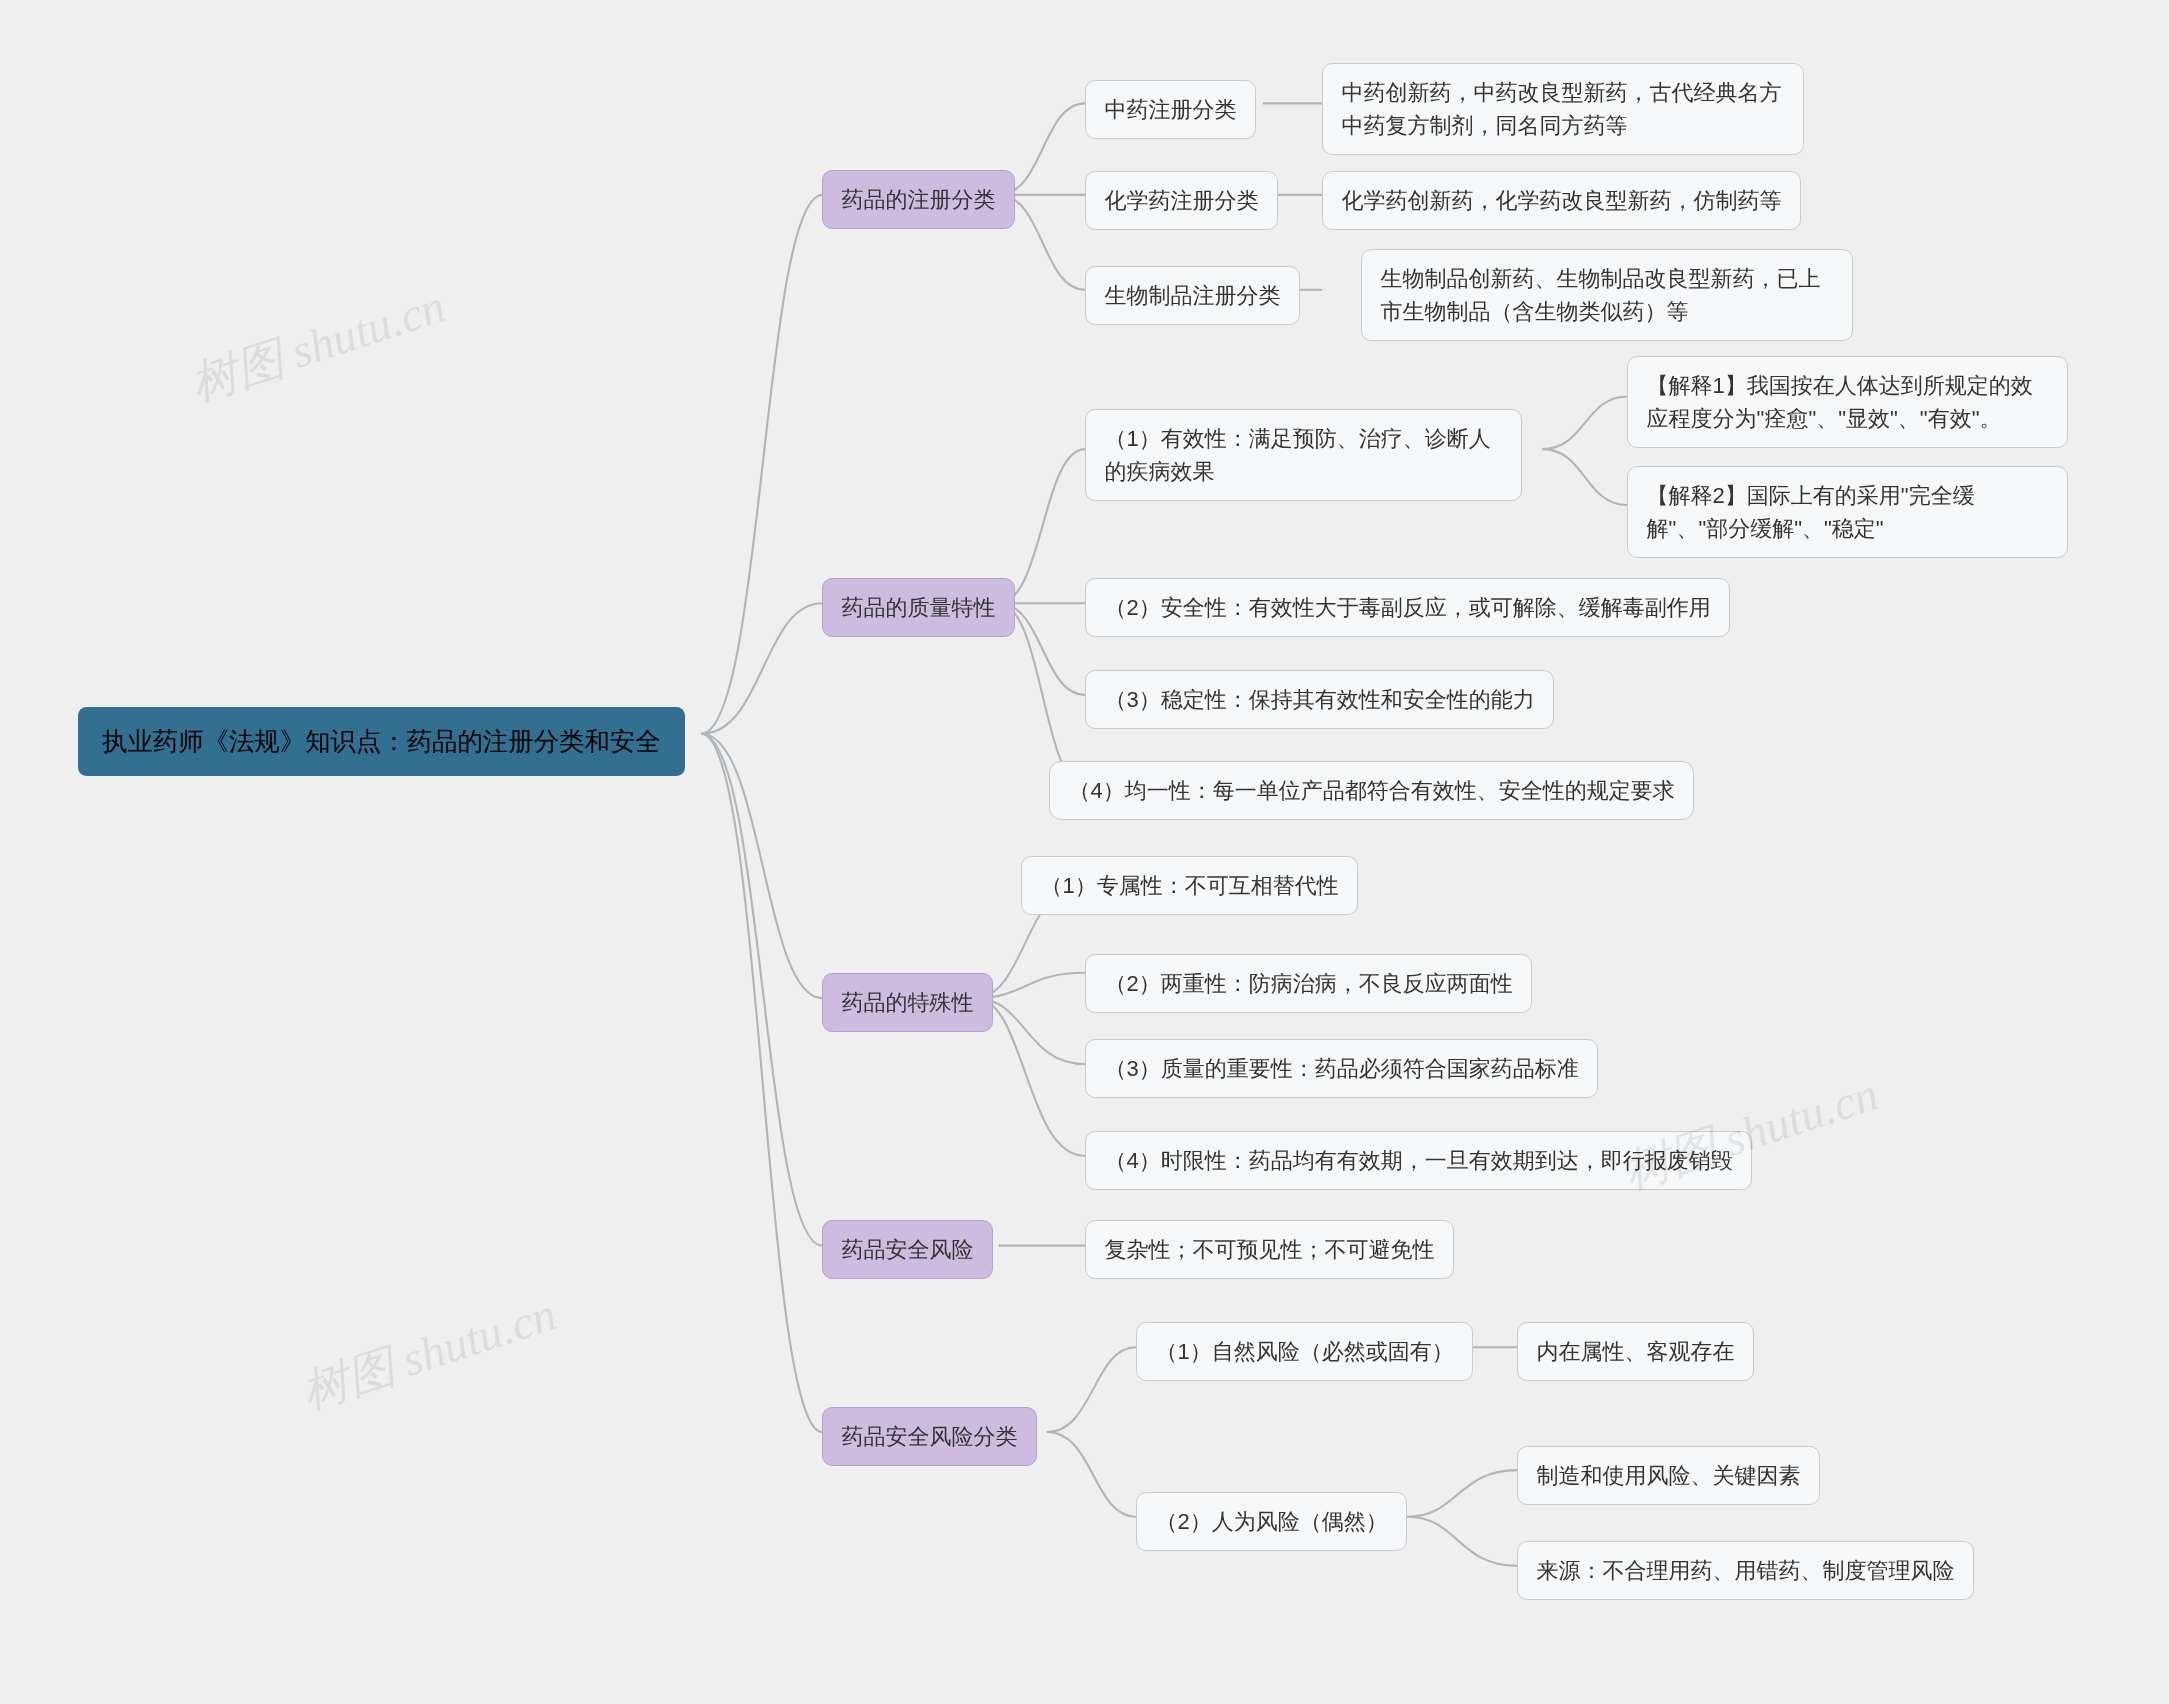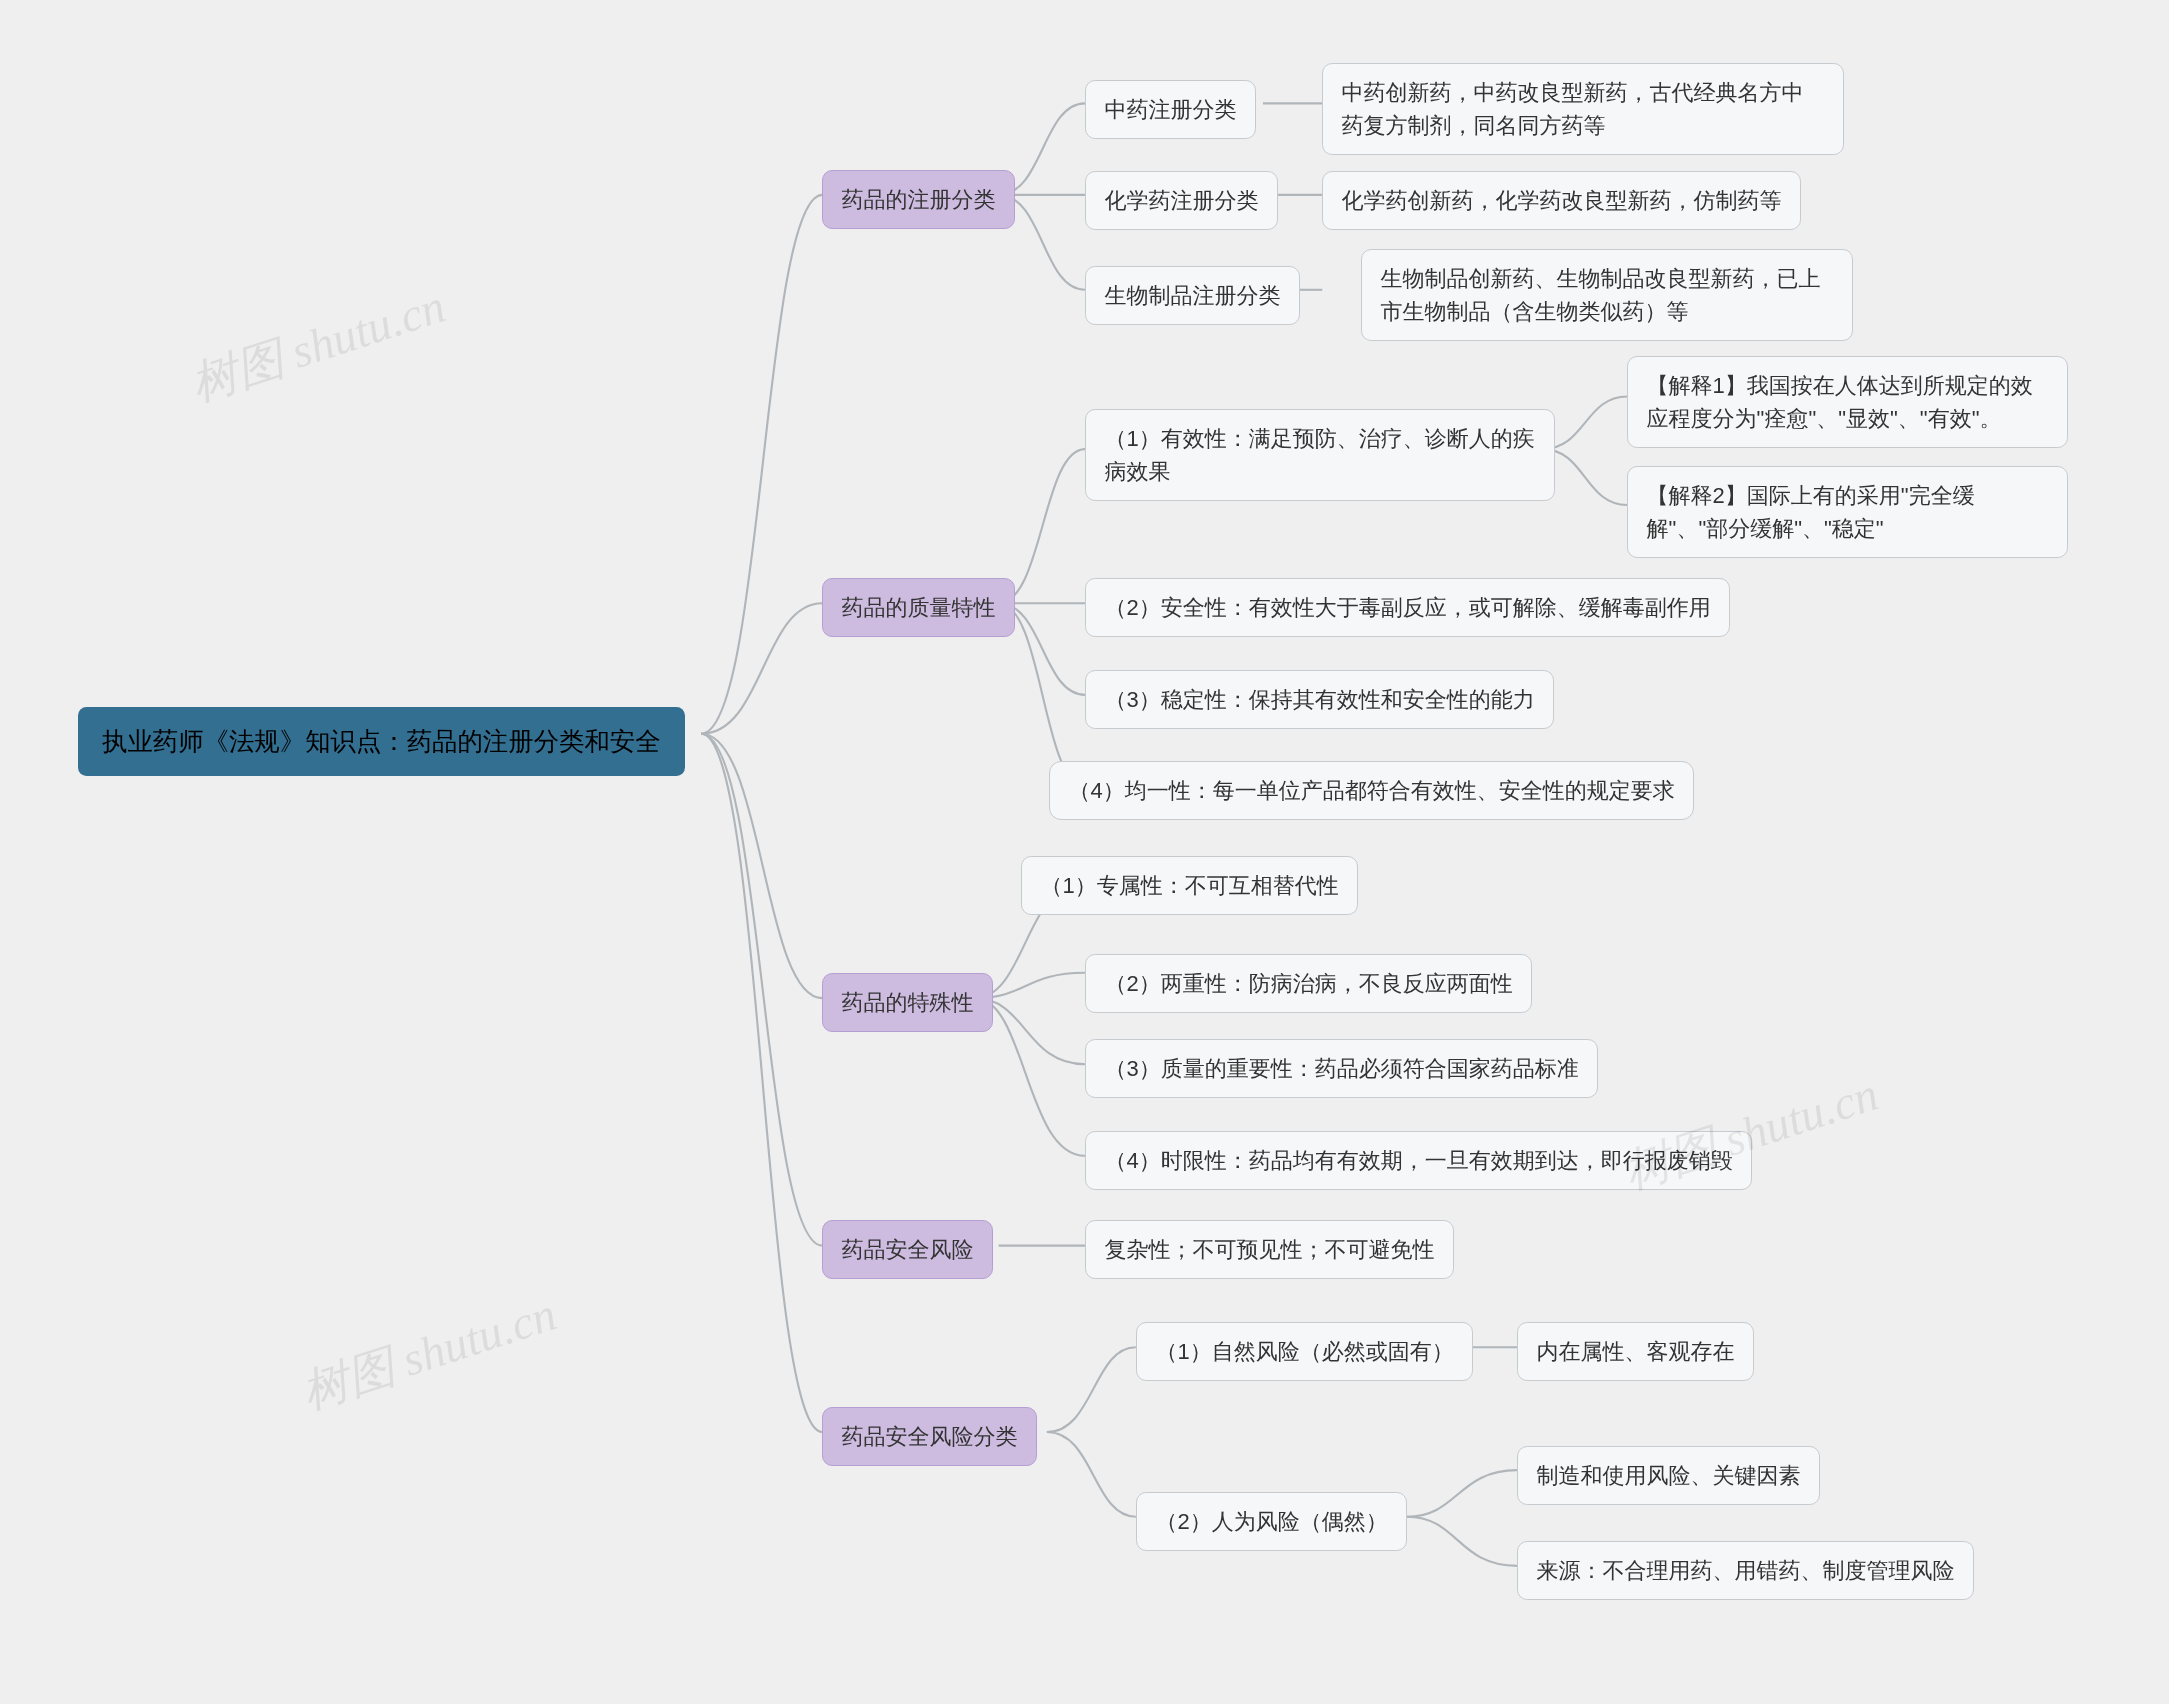--- a/index.html
+++ b/index.html
@@ -93,28 +93,28 @@
     <path d="M 1720 1590 L 1790 1590"></path>
     <path d="M 1660 1790 C 1720 1790, 1720 1735, 1790 1735"></path>
     <path d="M 1660 1790 C 1720 1790, 1720 1848, 1790 1848"></path>
   </g>
 </svg>
 
 <div class="node root" style="left:78px; top:707px;">执业药师《法规》知识点：药品的注册分类和安全</div>
 
 <div class="node cat" style="left:822px; top:170px;">药品的注册分类</div>
 <div class="node leaf" style="left:1085px; top:80px;">中药注册分类</div>
-<div class="node leaf" style="left:1322px; top:63px; width:522px;">中药创新药，中药改良型新药，古代经典名方中药复方制剂，同名同方药等</div>
+<div class="node leaf" style="left:1322px; top:63px; width:482px;">中药创新药，中药改良型新药，古代经典名方中药复方制剂，同名同方药等</div>
 <div class="node leaf" style="left:1085px; top:171px;">化学药注册分类</div>
 <div class="node leaf" style="left:1322px; top:171px;">化学药创新药，化学药改良型新药，仿制药等</div>
 <div class="node leaf" style="left:1085px; top:266px;">生物制品注册分类</div>
 <div class="node leaf" style="left:1322px; top:249px; width:492px;margin-left:39px;">生物制品创新药、生物制品改良型新药，已上市生物制品（含生物类似药）等</div>
 
 <div class="node cat" style="left:822px; top:578px;">药品的质量特性</div>
-<div class="node leaf" style="left:1085px; top:409px; width:470px;">（1）有效性：满足预防、治疗、诊断人的疾病效果</div>
+<div class="node leaf" style="left:1085px; top:409px; width:437px;">（1）有效性：满足预防、治疗、诊断人的疾病效果</div>
 <div class="node leaf" style="left:1627px; top:356px; width:441px;">【解释1】我国按在人体达到所规定的效应程度分为"痊愈"、"显效"、"有效"。</div>
 <div class="node leaf" style="left:1627px; top:466px; width:441px;">【解释2】国际上有的采用"完全缓解"、"部分缓解"、"稳定"</div>
 <div class="node leaf" style="left:1085px; top:578px;">（2）安全性：有效性大于毒副反应，或可解除、缓解毒副作用</div>
 <div class="node leaf" style="left:1085px; top:670px;">（3）稳定性：保持其有效性和安全性的能力</div>
 <div class="node leaf" style="left:1049px; top:761px;border-radius:12px;">（4）均一性：每一单位产品都符合有效性、安全性的规定要求</div>
 
 <div class="node cat" style="left:822px; top:973px;">药品的特殊性</div>
 <div class="node leaf" style="left:1021px; top:856px;">（1）专属性：不可互相替代性</div>
 <div class="node leaf" style="left:1085px; top:948px;margin-top:6px;">（2）两重性：防病治病，不良反应两面性</div>
 <div class="node leaf" style="left:1085px; top:1039px;">（3）质量的重要性：药品必须符合国家药品标准</div>

